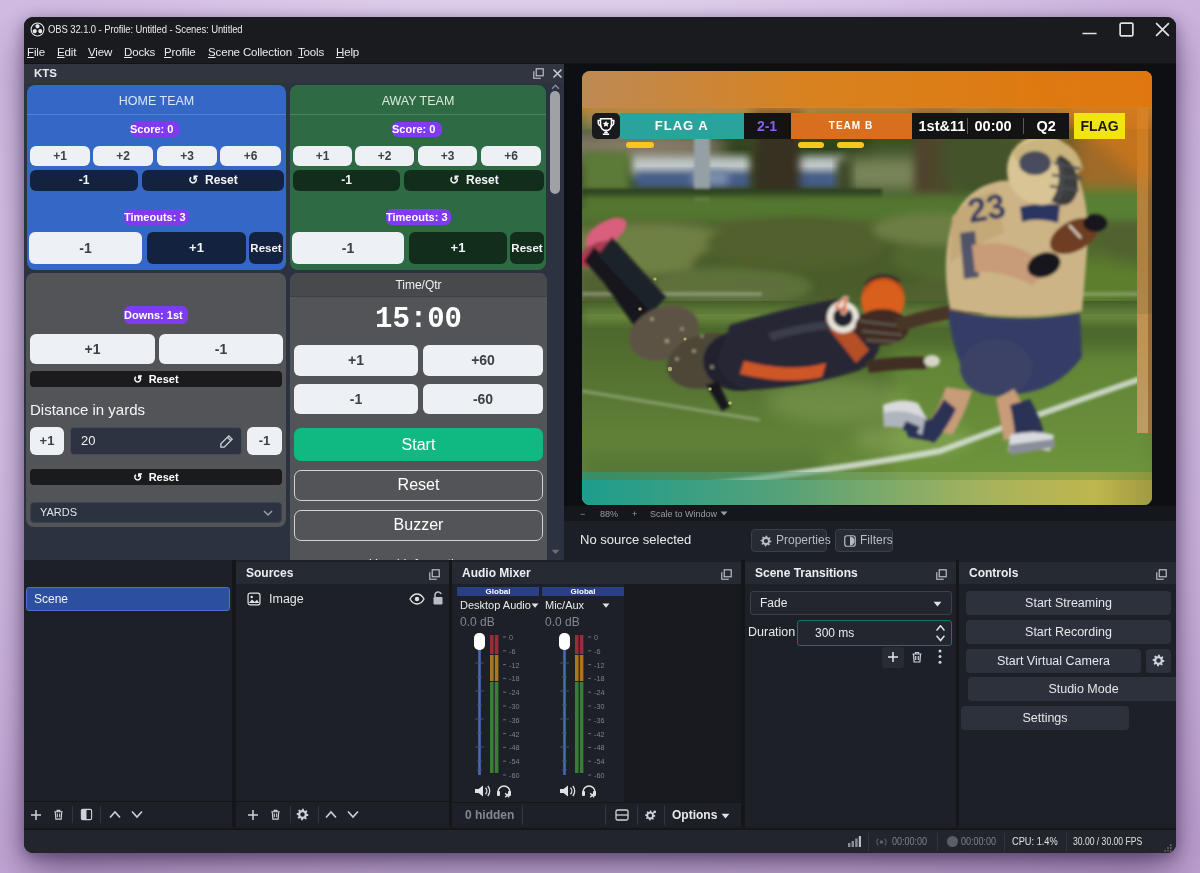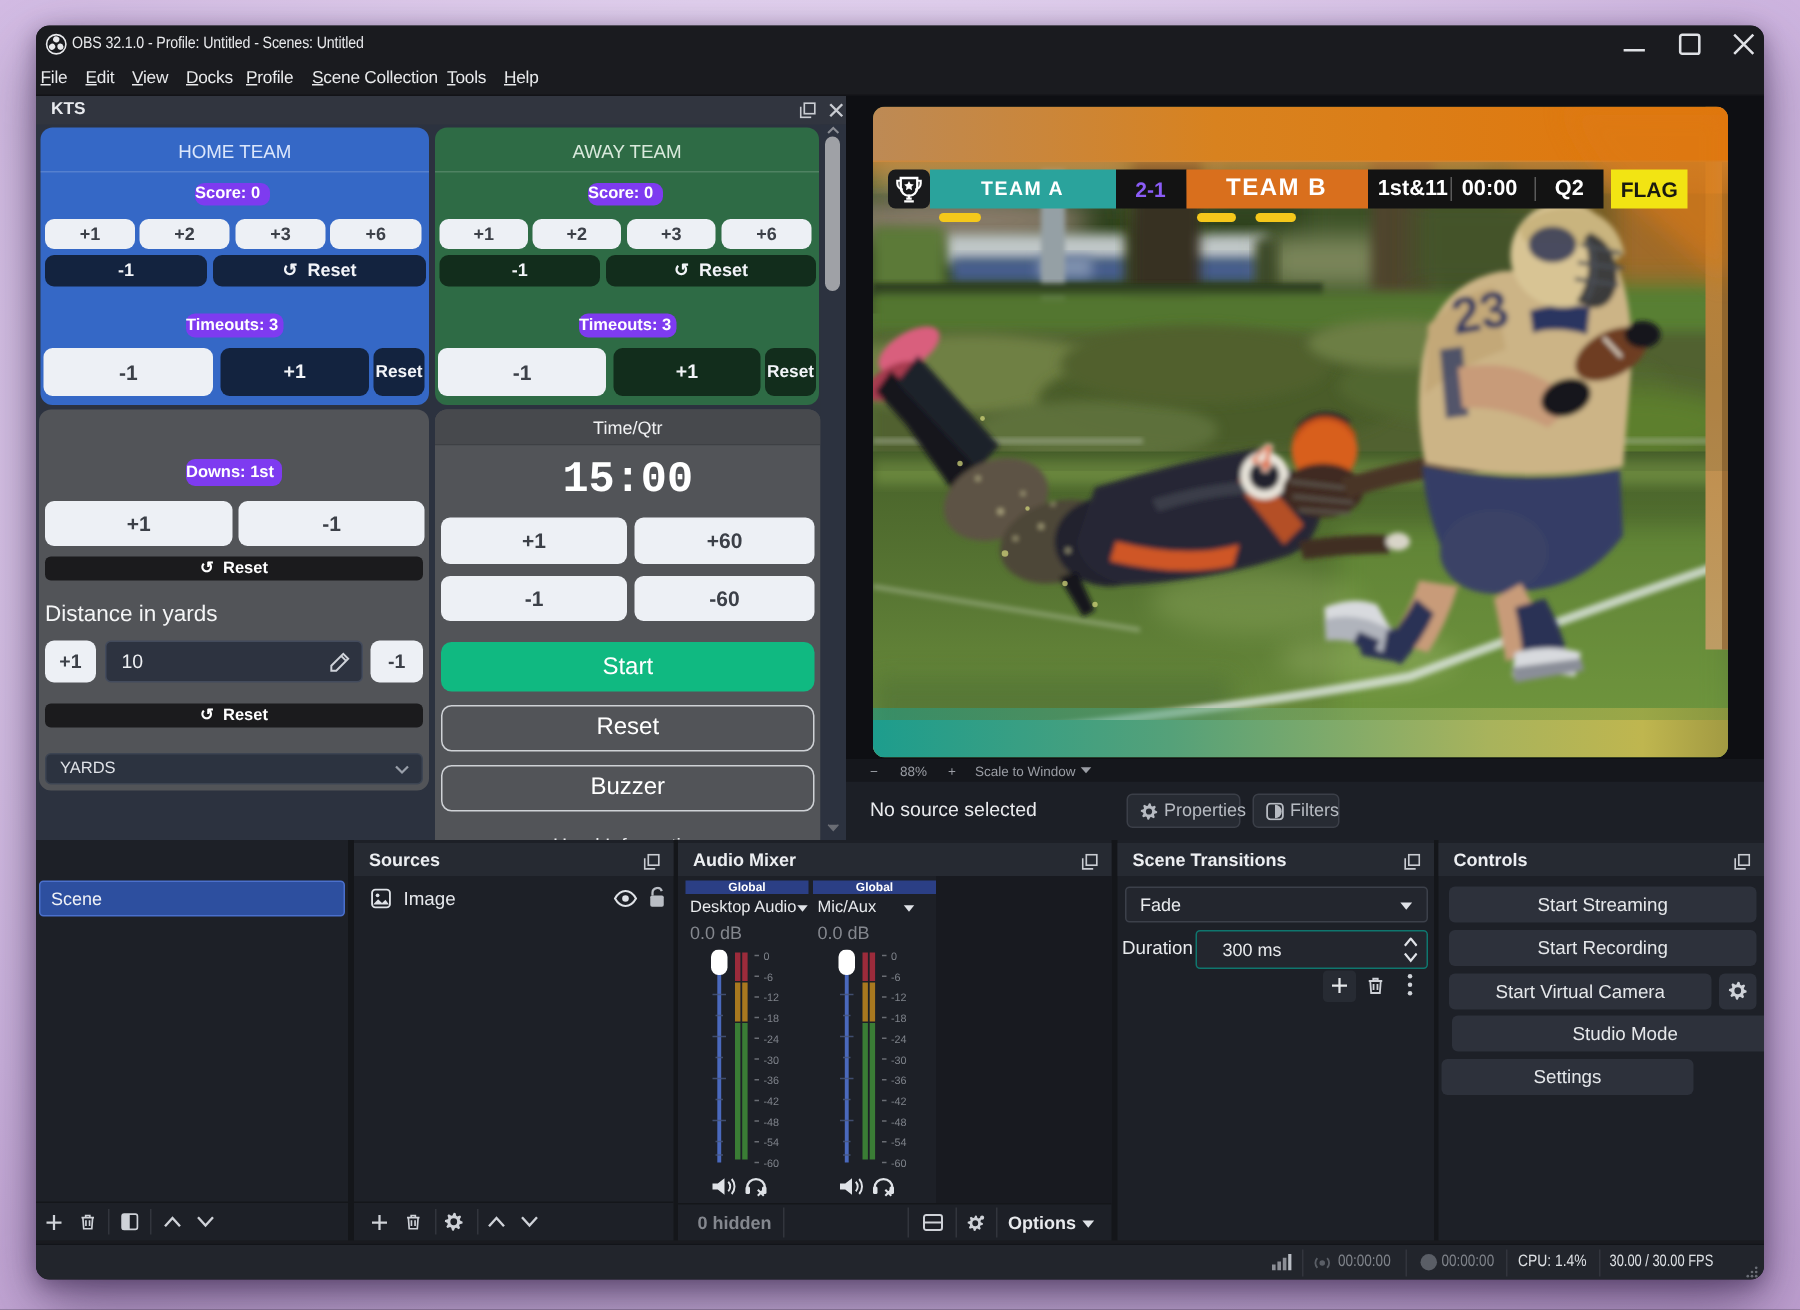--- a/index.html
+++ b/index.html
@@ -129,21 +129,21 @@
         <div class="btn dgreen" style="left:220px;top:147px;width:34px;height:32px;line-height:32px;font-size:11.5px">Reset</div>
       </div>
 
       <div class="panel" style="left:2px;top:190px;width:260px;height:254px;background:#525458">
         <div class="badge" style="left:98px;top:33px;width:64px;height:18px;line-height:18px">Downs: 1st</div>
         <div class="btn" style="left:4px;top:61px;width:125px;height:30px;line-height:30px;font-size:14px">+1</div>
         <div class="btn" style="left:133px;top:61px;width:124px;height:30px;line-height:30px;font-size:14px">-1</div>
         <div class="btn blackbar" style="left:4px;top:98px;width:252px;height:16px;line-height:16px;font-size:11px">↺&nbsp; Reset</div>
         <div class="abs" style="left:4px;top:128px;color:#f4f5f6;font-size:15px">Distance in yards</div>
         <div class="btn" style="left:4px;top:154px;width:34px;height:28px;line-height:28px;font-size:13px">+1</div>
-        <div class="abs" style="left:44px;top:154px;width:172px;height:28px;background:#2d3340;border:1px solid #434b5c;border-radius:4px;color:#eef0f3;font-size:13px;line-height:26px"><span style="margin-left:10px">10</span>
+        <div class="abs" style="left:44px;top:154px;width:172px;height:28px;background:#2d3340;border:1px solid #434b5c;border-radius:4px;color:#eef0f3;font-size:13px;line-height:26px"><span style="margin-left:10px">20</span>
           <svg class="abs" style="right:7px;top:6px" width="15" height="15" viewBox="0 0 16 16">
               <path d="M2 10.5V14h3.5L14 5.5 10.5 2z M9 3.5L12.5 7" fill="none" stroke="#cfd3da" stroke-width="1.4"></path>
             </svg>
         </div>
         <div class="btn" style="left:221px;top:154px;width:35px;height:28px;line-height:28px;font-size:13px">-1</div>
         <div class="btn blackbar" style="left:4px;top:196px;width:252px;height:16px;line-height:16px;font-size:11px">↺&nbsp; Reset</div>
         <div class="abs" style="left:4px;top:229px;width:252px;height:21px;background:#2c3340;border:1px solid #3c4452;border-radius:4px;color:#dfe2e7;font-size:11px;line-height:19px"><span style="margin-left:9px">YARDS</span>
           <svg class="abs" style="right:8px;top:7px" width="10" height="7" viewBox="0 0 10 7">
               <path d="M1 1l4 4 4-4" fill="none" stroke="#9aa0aa" stroke-width="1.5"></path>
             </svg>
@@ -355,23 +355,23 @@
       </svg>
 
       <div class="abs" style="left:10px;top:41.5px;width:28px;height:26px;background:#191a1c;border-radius:5px">
         <svg class="abs" style="left:3px;top:2px" width="22" height="22" viewBox="0 0 24 24">
           <path d="M6 4h12v7a6 6 0 0 1-12 0z" fill="none" stroke="#fff" stroke-width="1.7"></path>
           <path d="M6 6H3.5v2a4.5 4.5 0 0 0 4 4.4 M18 6h2.5v2a4.5 4.5 0 0 1-4 4.4" fill="none" stroke="#fff" stroke-width="1.6"></path>
           <path d="M12 16v3 M8.5 21h7 M10 19h4" stroke="#fff" stroke-width="1.6"></path>
           <path d="M12 6.2l1.1 2.2 2.4.35-1.7 1.7.4 2.4-2.2-1.15-2.2 1.15.4-2.4-1.7-1.7 2.4-.35z" fill="#fff"></path>
         </svg>
       </div>
-      <div class="abs sbseg" style="left:38px;top:41.5px;width:123.5px;height:26px;background:#2aa39c;color:#fff;text-align:center;font-weight:bold;font-size:13px;line-height:26px;letter-spacing:1px">TEAM A</div>
+      <div class="abs sbseg" style="left:38px;top:41.5px;width:123.5px;height:26px;background:#2aa39c;color:#fff;text-align:center;font-weight:bold;font-size:13px;line-height:26px;letter-spacing:1px">FLAG A</div>
       <div class="abs sbseg" style="left:161.5px;top:41.5px;width:47px;height:26px;background:#131313;color:#8b5cf6;text-align:center;font-weight:bold;font-size:14px;line-height:26px">2-1</div>
-      <div class="abs sbseg" style="left:208.5px;top:41.5px;width:121px;height:26px;background:#d96f1d;color:#fff;text-align:center;font-weight:bold;font-size:16px;line-height:26px;letter-spacing:1px">TEAM B</div>
+      <div class="abs sbseg" style="left:208.5px;top:41.5px;width:121px;height:26px;background:#d96f1d;color:#fff;text-align:center;font-weight:bold;font-size:10px;line-height:26px;letter-spacing:1px">TEAM B</div>
       <div class="abs sbseg" style="left:329.5px;top:41.5px;width:157.5px;height:26px;background:#131313;color:#fff;font-size:14.5px;line-height:26px;font-weight:bold">
         <span class="abs" style="left:7px">1st&amp;11</span>
         <span class="abs" style="left:55px;top:5px;width:1px;height:16px;background:#5a5a5a"></span>
         <span class="abs" style="left:63px">00:00</span>
         <span class="abs" style="left:111px;top:5px;width:1px;height:16px;background:#5a5a5a"></span>
         <span class="abs" style="left:125px">Q2</span>
       </div>
       <div class="abs sbseg" style="left:492px;top:41.5px;width:51px;height:26px;background:#f2e413;color:#1a1a10;text-align:center;font-weight:bold;font-size:14px;line-height:26px">FLAG</div>
       <div class="abs" style="left:44px;top:71px;width:28px;height:6px;background:#f5c81b;border-radius:3px"></div>
       <div class="abs" style="left:216px;top:71px;width:26px;height:6px;background:#f5c81b;border-radius:3px"></div>

